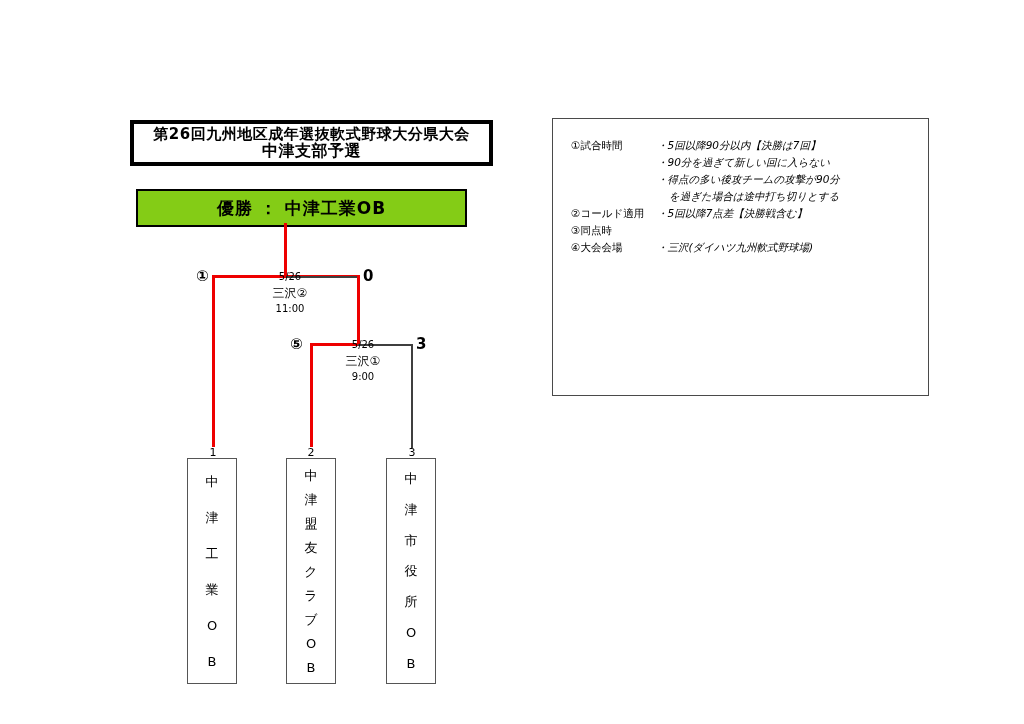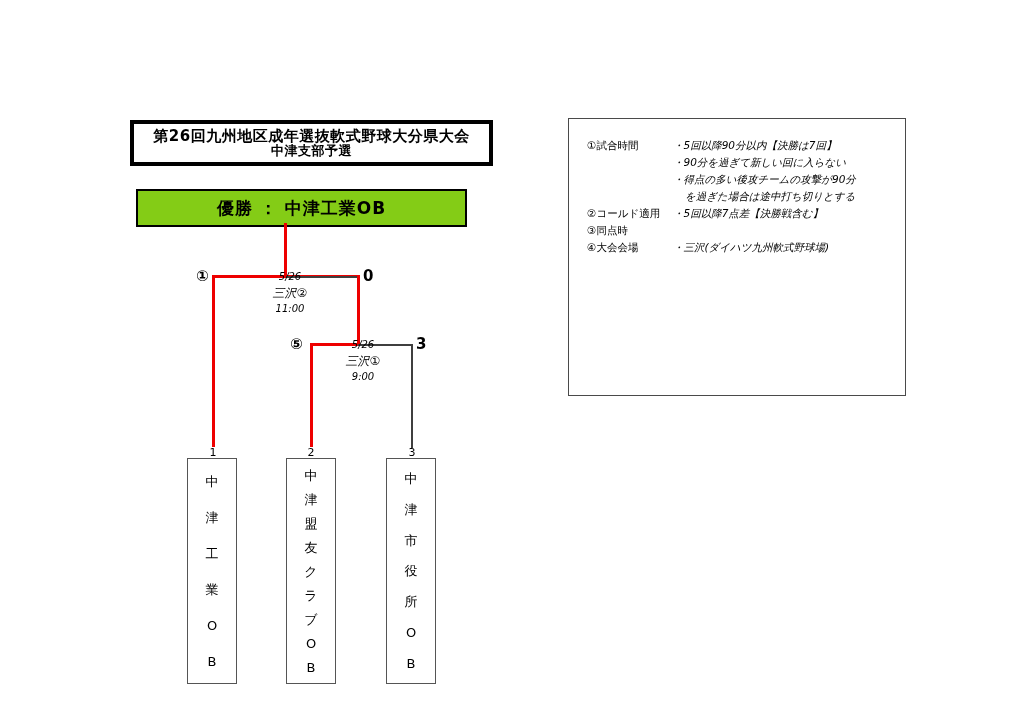--- a/index.html
+++ b/index.html
@@ -20,21 +20,21 @@
     border:3px solid #000;
     box-shadow:0 0 0 1px #000 inset;
     background:#fff;
     display:flex;flex-direction:column;align-items:center;justify-content:center;
     line-height:1.08;
   }
   #title-box .t-line{
     font-weight:bold;letter-spacing:0.5px;white-space:nowrap;
   }
   #title-box .t1{font-size:15px;}
-  #title-box .t2{font-size:13px;}
+  #title-box .t2{font-size:16px;}
 
   
   #champion-box{
     position:absolute;left:136px;top:161px;width:327px;height:34px;
     border:2px solid #000;background:#84cc16;
     display:flex;align-items:center;justify-content:center;
   }
   #champion-box .champ-text{font-size:17px;font-weight:bold;letter-spacing:1px;white-space:nowrap;}
 
   
@@ -47,21 +47,21 @@
 
   
   .seed{
     position:absolute;font-size:15px;line-height:1;font-weight:bold;
     white-space:nowrap;
   }
   .score{
     position:absolute;font-size:15px;font-weight:bold;line-height:1;white-space:nowrap;
   }
   .match-info{
-    position:absolute;text-align:center;line-height:1.45;white-space:nowrap;font-style:italic;
+    position:absolute;text-align:center;line-height:1.45;white-space:nowrap;
   }
   .match-info div{font-size:10px;}
   .match-info .mi-venue{font-size:12px;}
 
   
   .team-num{
     position:absolute;font-size:11px;line-height:1;text-align:center;width:20px;
   }
 
   
@@ -72,21 +72,21 @@
     justify-content:space-around;
     padding:4px 0;
     box-sizing:border-box;
   }
   .team-box .ch{
     font-size:13px;line-height:1;display:block;text-align:center;
   }
 
   
   #notes-box{
-    position:absolute;left:568px;top:90px;width:338px;height:278px;
+    position:absolute;left:552px;top:90px;width:377px;height:278px;
     border:1.5px solid #4a4a4a;background:#fff;
     box-sizing:border-box;
     padding:18px 0 0 0;
   }
   .note-row{
     display:flex;align-items:flex-start;
     padding:0 0 0 18px;
     line-height:1.62;
   }
   .note-label{

